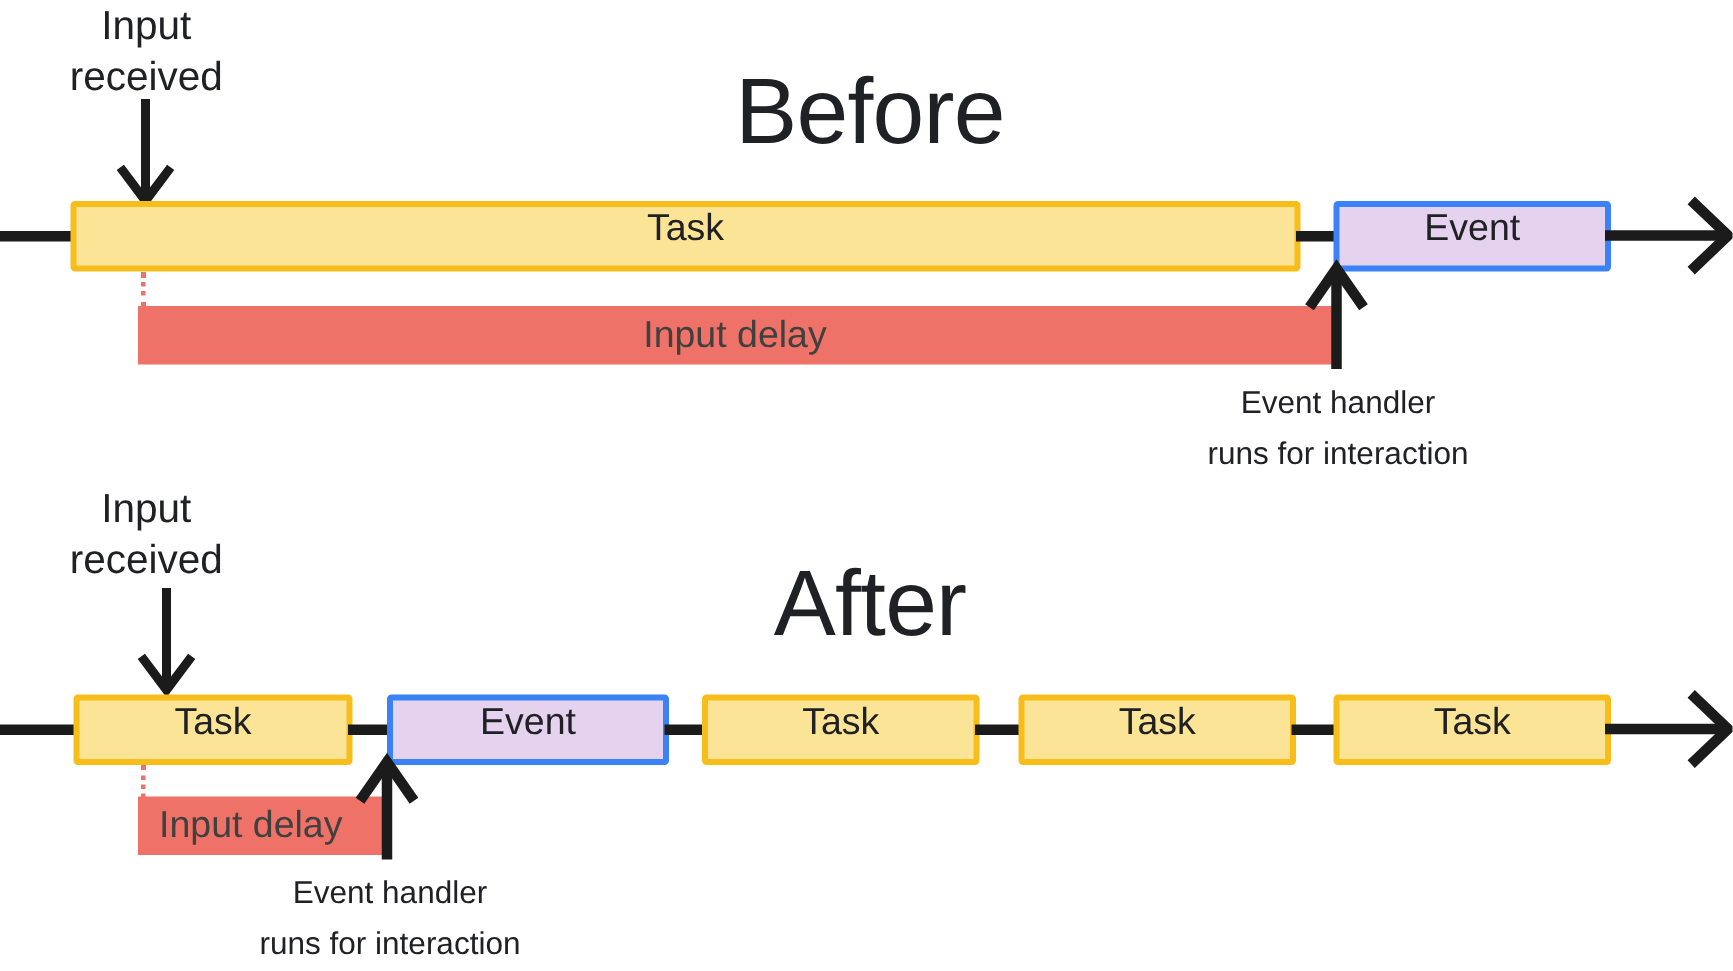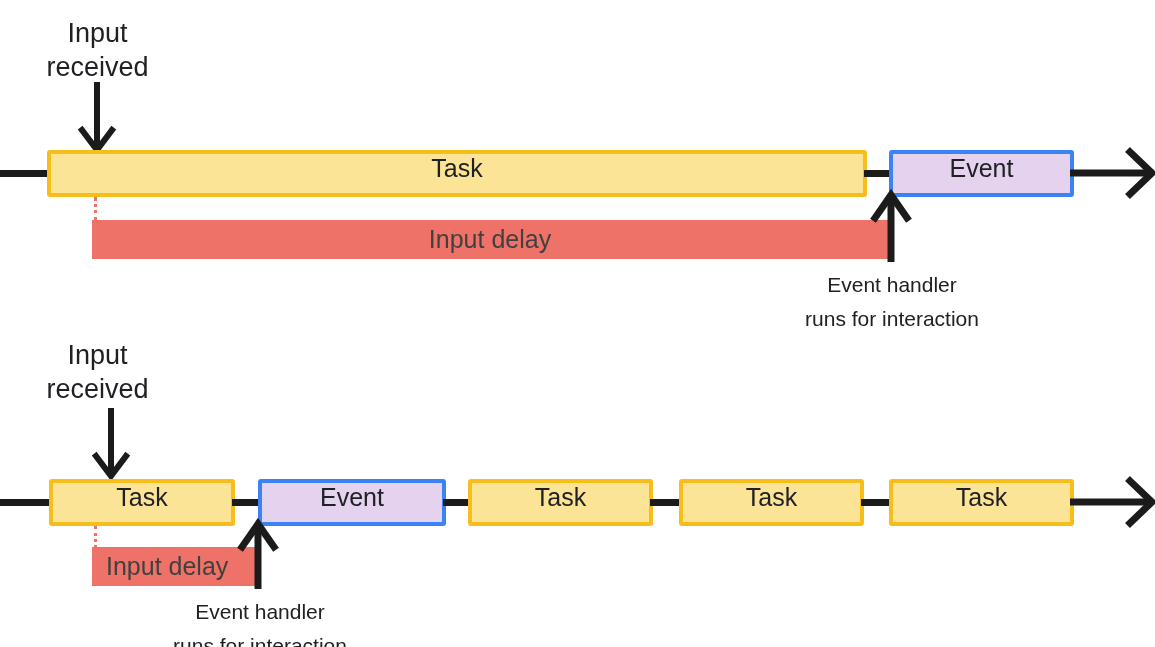--- a/index.html
+++ b/index.html
@@ -1,18 +1,18 @@
 <!DOCTYPE html>
 <html><head>
 <meta charset="utf-8">
 <style>
   html,body{margin:0;padding:0;background:#ffffff;}
   body{width:1155px;height:647px;overflow:hidden;
        font-family:"Liberation Sans","DejaVu Sans",sans-serif;color:#202124;}
-  #stage{position:relative;width:1155px;height:578px;margin-top:16px;}
+  #stage{position:relative;width:1155px;height:578px;}
   .abs{position:absolute;}
   .section-title{
      font-size:62px;line-height:1;color:#202124;font-weight:400;
      letter-spacing:-0.5px;text-align:center;white-space:nowrap;}
   .note{
      font-size:21px;line-height:34px;color:#202124;text-align:center;
      white-space:nowrap;font-weight:400;}
   .box{
      box-sizing:border-box;display:flex;
      justify-content:center;font-size:25px;color:#202124;}
@@ -38,20 +38,21 @@
     <div style="font-size:27px;line-height:34px;">received</div>
   </div>
 
   <div class="abs" style="left:78px;top:66px;">
     <svg width="40" height="72" viewBox="0 0 40 72">
       <line x1="19" y1="0" x2="19" y2="66" stroke="#1b1b1b" stroke-width="6"></line>
       <polyline points="4,48 19,68 34,48" fill="none" stroke="#1b1b1b" stroke-width="6" stroke-linecap="square"></polyline>
     </svg>
   </div>
 
+  <div class="abs section-title" style="left:380px;top:44px;width:400px;">Before</div>
 
   <div class="abs rail" style="left:0px;top:154px;width:49px;"></div>
 
   <div class="abs box box-task" style="left:47px;top:134px;width:820px;height:47px;">
     <span>Task</span>
   </div>
 
   <div class="abs rail" style="left:864px;top:154px;width:28px;"></div>
 
   <div class="abs box box-event" style="left:889px;top:134px;width:185px;height:47px;">
@@ -88,20 +89,21 @@
     <div style="font-size:27px;line-height:34px;">received</div>
   </div>
 
   <div class="abs" style="left:92px;top:392px;">
     <svg width="40" height="72" viewBox="0 0 40 72">
       <line x1="19" y1="0" x2="19" y2="66" stroke="#1b1b1b" stroke-width="6"></line>
       <polyline points="4,48 19,68 34,48" fill="none" stroke="#1b1b1b" stroke-width="6" stroke-linecap="square"></polyline>
     </svg>
   </div>
 
+  <div class="abs section-title" style="left:380px;top:372px;width:400px;">After</div>
 
   <div class="abs rail" style="left:0px;top:483px;width:51px;"></div>
 
   <div class="abs box box-task" style="left:49px;top:463px;width:186px;height:47px;">
     <span>Task</span>
   </div>
 
   <div class="abs rail" style="left:232px;top:483px;width:28px;"></div>
 
   <div class="abs box box-event" style="left:258px;top:463px;width:188px;height:47px;">

